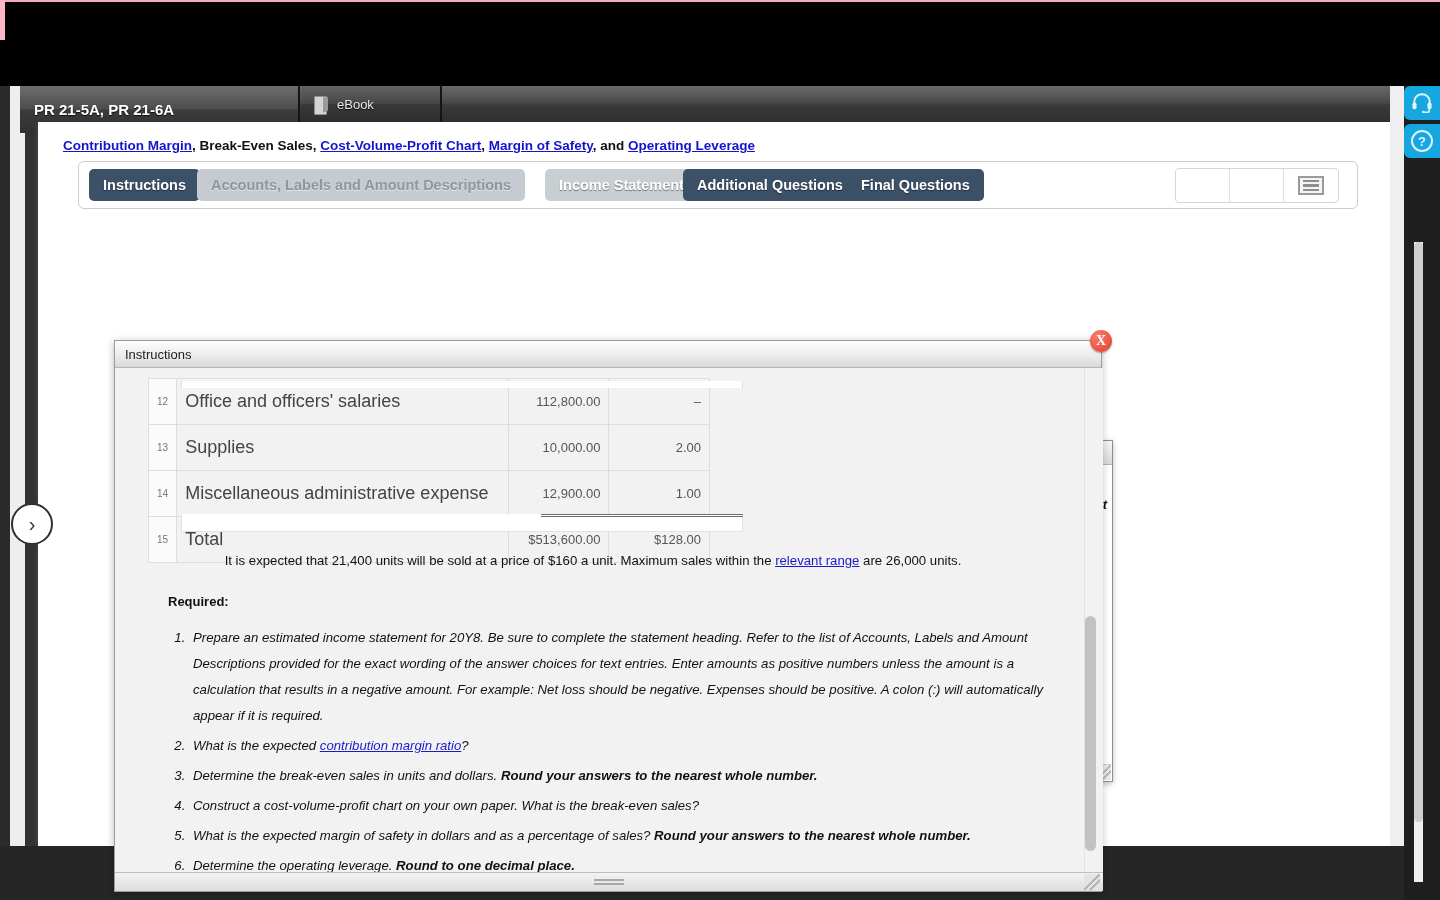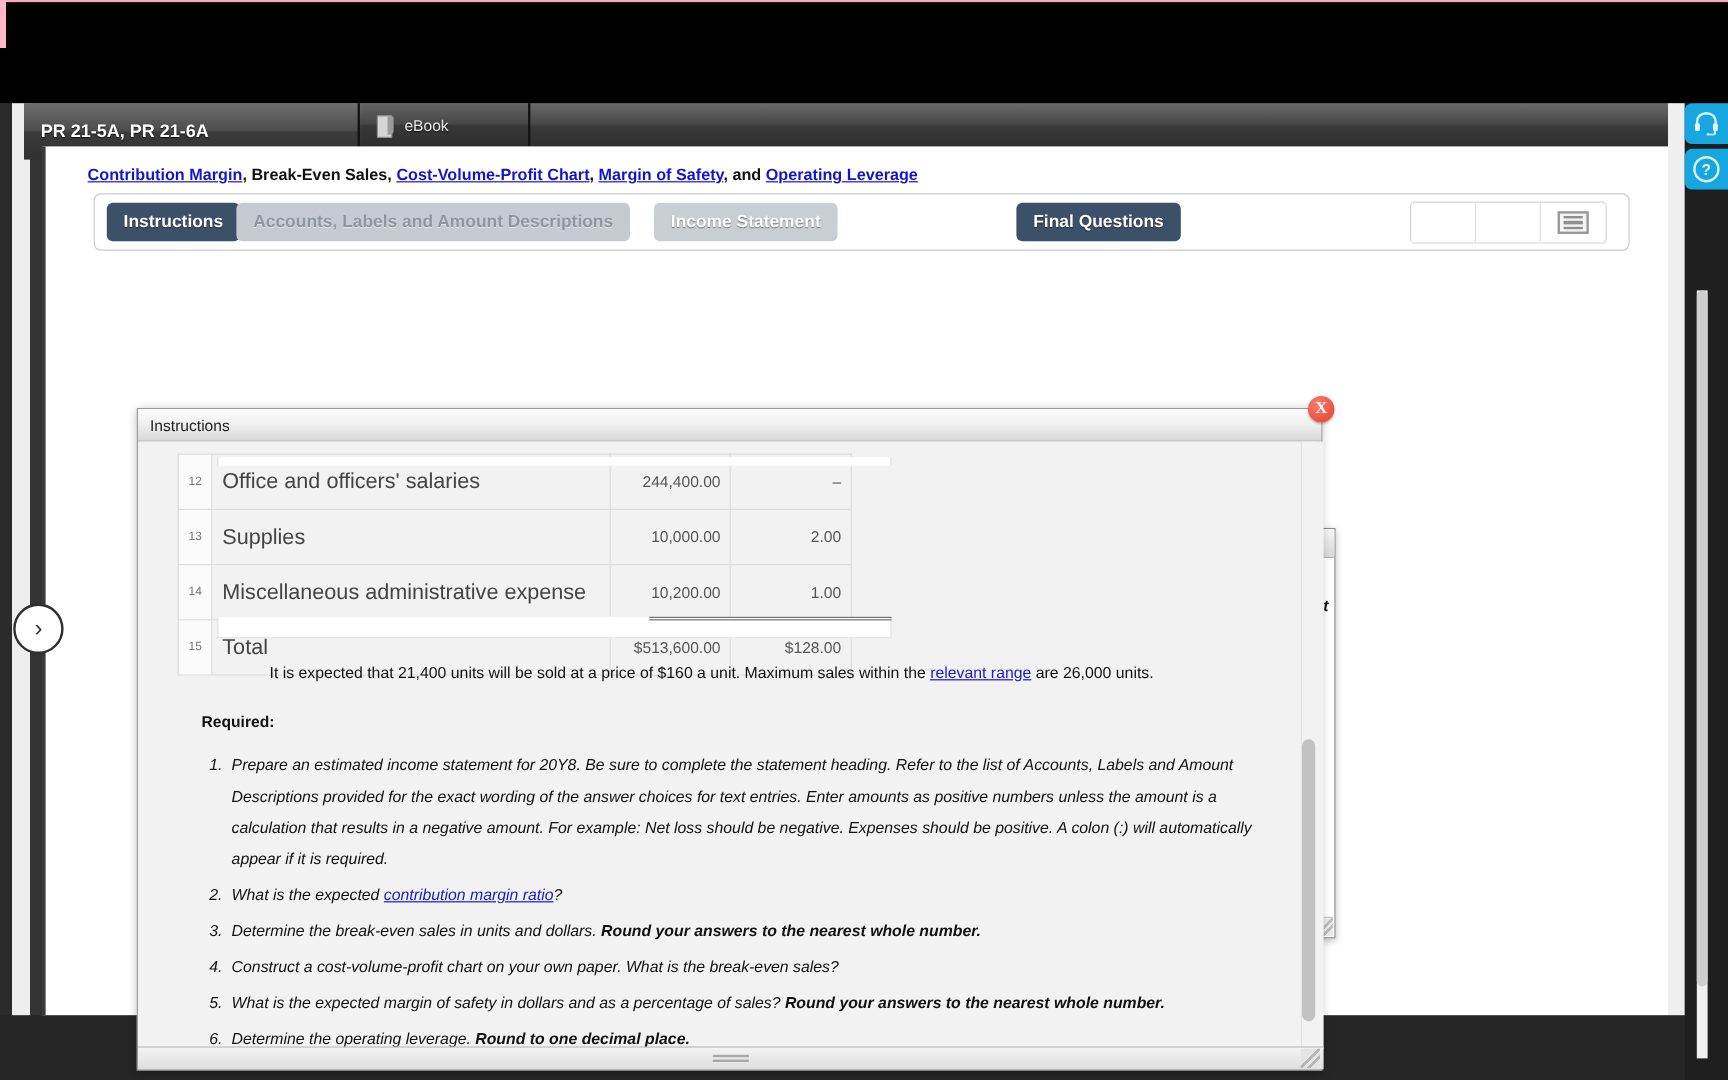--- a/index.html
+++ b/index.html
@@ -85,21 +85,21 @@
   }
 
   
   #content {
     position: absolute; left: 35px; top: 36px; width: 1355px; height: 724px;
     background: #ffffff;
     border-left: 3px solid #3a3a3a;
   }
 
   #breadcrumb {
-    position: absolute; left: 35px; top: 16px;
+    position: absolute; left: 25px; top: 16px;
     font-size: 13.5px; font-weight: bold; color: #111;
   }
   #breadcrumb a { color: #1414cc; text-decoration: underline; }
 
   
   #tabstrip {
     position: absolute; left: 40px; top: 39px; width: 1280px; height: 48px;
     background: #ffffff; border: 1px solid #cccccc; border-radius: 6px;
   }
   .btab {
@@ -287,20 +287,21 @@
     <div id="content">
 
       <div id="breadcrumb">
         <a href="#">Contribution Margin</a><span>, Break-Even Sales, </span><a href="#">Cost-Volume-Profit Chart</a><span>, </span><a href="#">Margin of Safety</a><span>, and </span><a href="#">Operating Leverage</a>
       </div>
 
       <div id="tabstrip">
         <div class="btab active" style="left:10px;">Instructions</div>
         <div class="btab disabled" style="left:118px;">Accounts, Labels and Amount Descriptions</div>
         <div class="btab ghost" style="left:466px;">Income Statement</div>
+        <div class="btab navy" style="left:604px;">Additional Questions</div>
         <div class="btab navy" style="left:768px;">Final Questions</div>
 
         <div id="right-boxes">
           <div class="rbox"></div>
           <div class="rbox"></div>
           <div class="rbox">
             <div class="hamburger-icon">
               <span></span>
                 <span></span>
                 <span></span>
@@ -324,33 +325,33 @@
 
         <div id="panel-main-body">
 
           <div id="tbl-wrap">
             <div id="tbl-top-stub"></div>
             <table class="acct">
               <tbody id="acct-rows">
                   <tr>
                     <td class="rownum">12</td>
                     <td class="label">Office and officers' salaries</td>
-                    <td class="amt">244,400.00</td>
+                    <td class="amt">112,800.00</td>
                     <td class="amt2">–</td>
                   </tr>
                   <tr>
                     <td class="rownum">13</td>
                     <td class="label">Supplies</td>
                     <td class="amt">10,000.00</td>
                     <td class="amt2">2.00</td>
                   </tr>
                   <tr>
                     <td class="rownum">14</td>
                     <td class="label">Miscellaneous administrative expense</td>
-                    <td class="amt">10,200.00</td>
+                    <td class="amt">12,900.00</td>
                     <td class="amt2">1.00</td>
                   </tr>
                   <tr class="totalrow">
                     <td class="rownum">15</td>
                     <td class="label">Total</td>
                     <td class="amt">$513,600.00</td>
                     <td class="amt2">$128.00</td>
                   </tr>
                 </tbody>
             </table>

